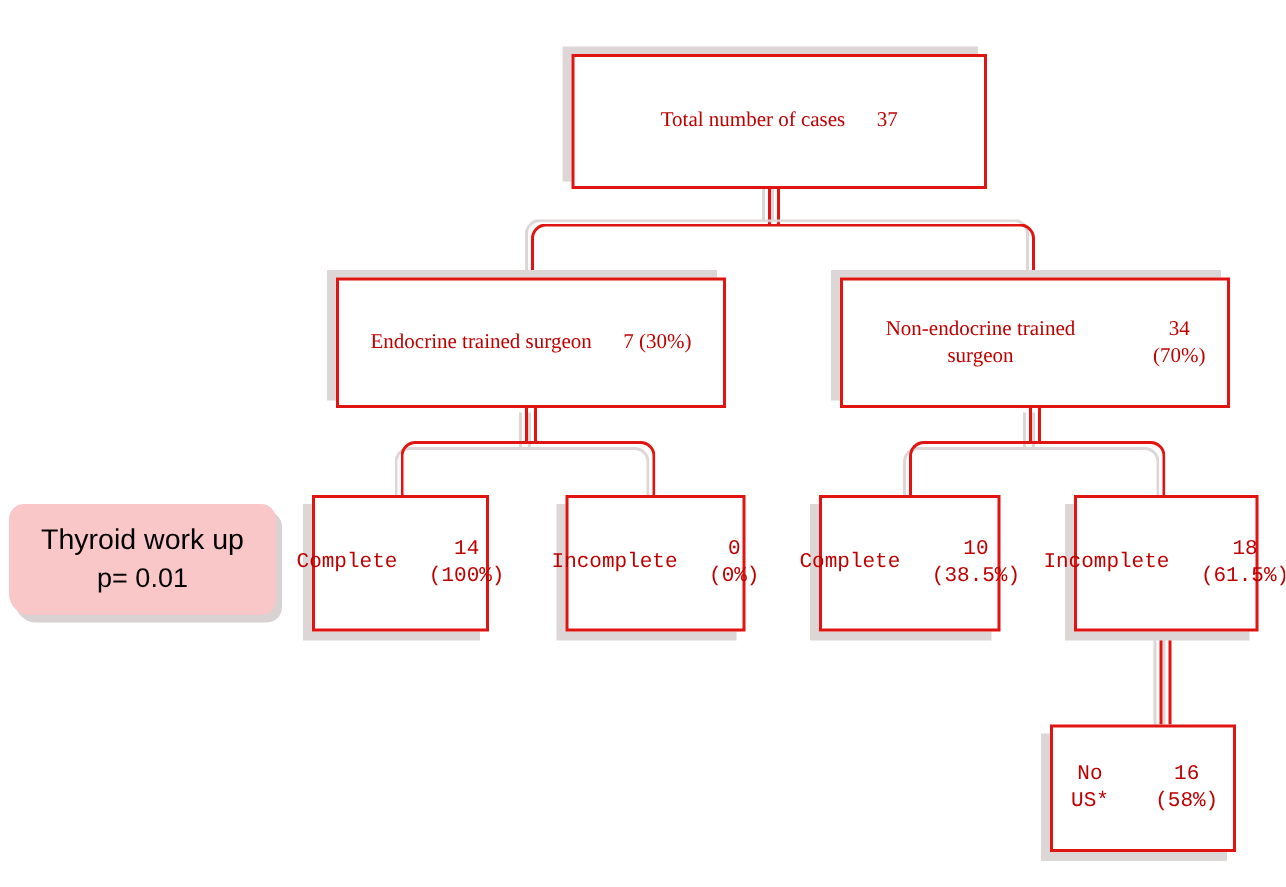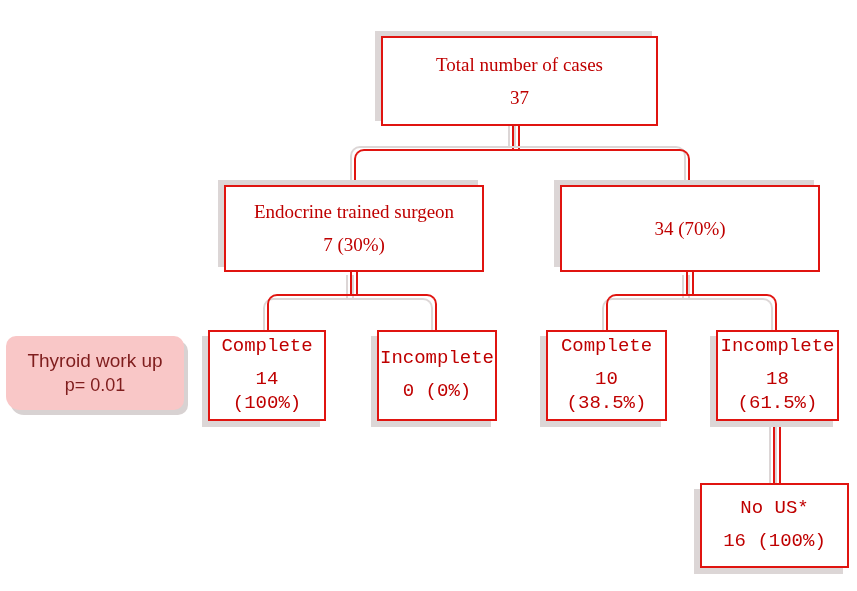--- a/index.html
+++ b/index.html
@@ -14,28 +14,28 @@
     height: 591px;
     background: #ffffff;
     overflow: hidden;
   }
   
   .box {
     position: absolute;
     background: #ffffff;
     border: 2px solid #e01410;
     display: flex;
-    flex-direction: column;
+    flex-direction: row;
     align-items: center;
     justify-content: center;
     gap: 9px;
     text-align: center;
     box-sizing: border-box;
     color: #bf0000;
-    font-size: 19px;
+    font-size: 14px;
   }
   .box .line { line-height: 1.25; padding: 0 6px; }
   .shadow-up   { box-shadow: -6px -5px 0 #dcd6d6; }
   .shadow-down { box-shadow: -6px 6px 0 #dcd6d6; font-family: Liberation Mono, monospace; }
 
   
   .conn { position: absolute; box-sizing: border-box; }
   .stub {
     border-left: 2px solid #e01410;
     border-right: 2px solid #e01410;
@@ -63,21 +63,21 @@
     background: #f9c7c7;
     border-radius: 10px;
     border-bottom-left-radius: 14px;
     box-shadow: 4px 5px 0 #d8d2d2;
     display: flex;
     flex-direction: column;
     align-items: center;
     justify-content: center;
     gap: 3px;
     font-family: "Liberation Sans", "DejaVu Sans", sans-serif;
-    color: #7f1d1d;
+    color: #000000;
   }
   .annotation .head { font-size: 19px; }
   .annotation .pval { font-size: 18px; }
 </style>
 </head>
 <body>
 
 <div class="canvas">
 
   <div class="conn stub conn-shadow-up" style="left:512px; top:126px; width:8px; height:24px;"></div>
@@ -98,20 +98,21 @@
     <div class="line">Total number of cases</div>
     <div class="line">37</div>
   </div>
 
   <div class="box shadow-up" style="left:224px; top:185px; width:260px; height:87px;">
     <div class="line">Endocrine trained surgeon</div>
     <div class="line">7 (30%)</div>
   </div>
 
   <div class="box shadow-up" style="left:560px; top:185px; width:260px; height:87px;">
+    <div class="line">Non-endocrine trained surgeon</div>
     <div class="line">34 (70%)</div>
   </div>
 
   <div class="box shadow-down" style="left:208px; top:330px; width:118px; height:91px;">
     <div class="line">Complete</div>
     <div class="line">14 (100%)</div>
   </div>
 
   <div class="box shadow-down" style="left:377px; top:330px; width:120px; height:91px;">
     <div class="line">Incomplete</div>
@@ -121,23 +122,23 @@
   <div class="box shadow-down" style="left:546px; top:330px; width:121px; height:91px;">
     <div class="line">Complete</div>
     <div class="line">10 (38.5%)</div>
   </div>
 
   <div class="box shadow-down" style="left:716px; top:330px; width:123px; height:91px;">
     <div class="line">Incomplete</div>
     <div class="line">18 (61.5%)</div>
   </div>
 
-  <div class="box shadow-down" style="left:700px; top:483px; width:149px; height:85px;">
+  <div class="box shadow-down" style="left:700px; top:483px; width:124px; height:85px;">
     <div class="line">No US*</div>
-    <div class="line">16 (100%)</div>
+    <div class="line">16 (58%)</div>
   </div>
 
   <div class="annotation">
     <div class="head">Thyroid work up</div>
     <div class="pval">p= 0.01</div>
   </div>
 
 </div>
 
 </body></html>

